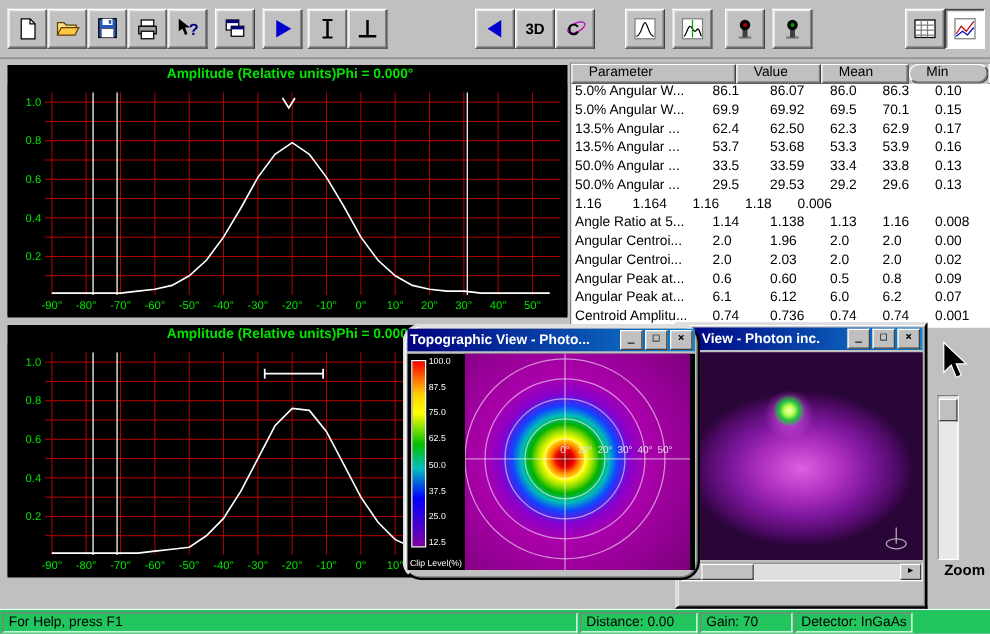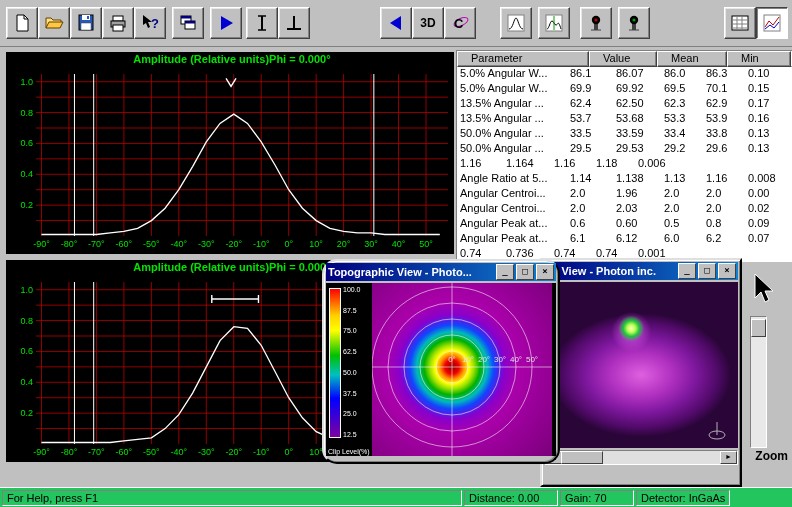--- a/index.html
+++ b/index.html
@@ -24,21 +24,21 @@
 
   
   .stats{position:absolute;left:456px;top:50px;width:336px;height:210px;background:#fff;border:1px solid;border-color:#808080 #ffffff #ffffff #808080;overflow:hidden;}
   .thead{display:flex;height:16px;background:#c0c0c0;}
   .thcell{height:14px;font-size:11px;padding:0 13px;border:1px solid;border-color:#ffffff #404040 #404040 #ffffff;box-shadow:inset -1px -1px 0 #808080;background:#c0c0c0;overflow:hidden;white-space:nowrap;}
   .trow{display:flex;height:15px;}
   .tcell{font-size:11px;padding:0 3px;overflow:hidden;white-space:nowrap;color:#000;}
   .c0{width:104px;min-width:104px;}
   .c1{width:40px;min-width:40px;}
   .c2{width:42px;min-width:42px;}
-  .c3{width:36px;min-width:36px;}
+  .c3{width:36px;min-width:36px;border-radius:8px;}
   .c4{width:36px;min-width:36px;}
   .c5{width:38px;min-width:38px;}
 
   
   .win{position:absolute;background:#c0c0c0;border:2px solid;border-color:#dfdfdf #000000 #000000 #dfdfdf;box-shadow:inset 1px 1px 0 #ffffff,inset -1px -1px 0 #808080;}
   .titlebar{height:18px;margin:2px 2px 0 2px;background:linear-gradient(90deg,#000080,#1084d0);display:flex;align-items:center;padding:0 2px;}
   .title-text{flex:1;color:#fff;font-size:11px;font-weight:bold;white-space:nowrap;overflow:hidden;}
   .winbtn{width:16px;height:14px;margin-left:2px;background:#c0c0c0;border:1px solid;border-color:#ffffff #404040 #404040 #ffffff;font-size:9px;line-height:12px;text-align:center;font-weight:bold;color:#000;font-family:"DejaVu Sans Mono",monospace;flex:none;}
 
   
@@ -424,20 +424,21 @@
         </div>
         <div class="trow">
           <div class="tcell c0">Angular Peak at...</div>
           <div class="tcell c1">6.1</div>
           <div class="tcell c2">6.12</div>
           <div class="tcell c3">6.0</div>
           <div class="tcell c4">6.2</div>
           <div class="tcell c5">0.07</div>
         </div>
         <div class="trow">
+          <div class="tcell c0">Centroid Amplitu...</div>
           <div class="tcell c1">0.74</div>
           <div class="tcell c2">0.736</div>
           <div class="tcell c3">0.74</div>
           <div class="tcell c4">0.74</div>
           <div class="tcell c5">0.001</div>
         </div>
       </div>
   </div>
 
   <div class="win" style="left:540px;top:258px;width:198px;height:225px;z-index:5;">

